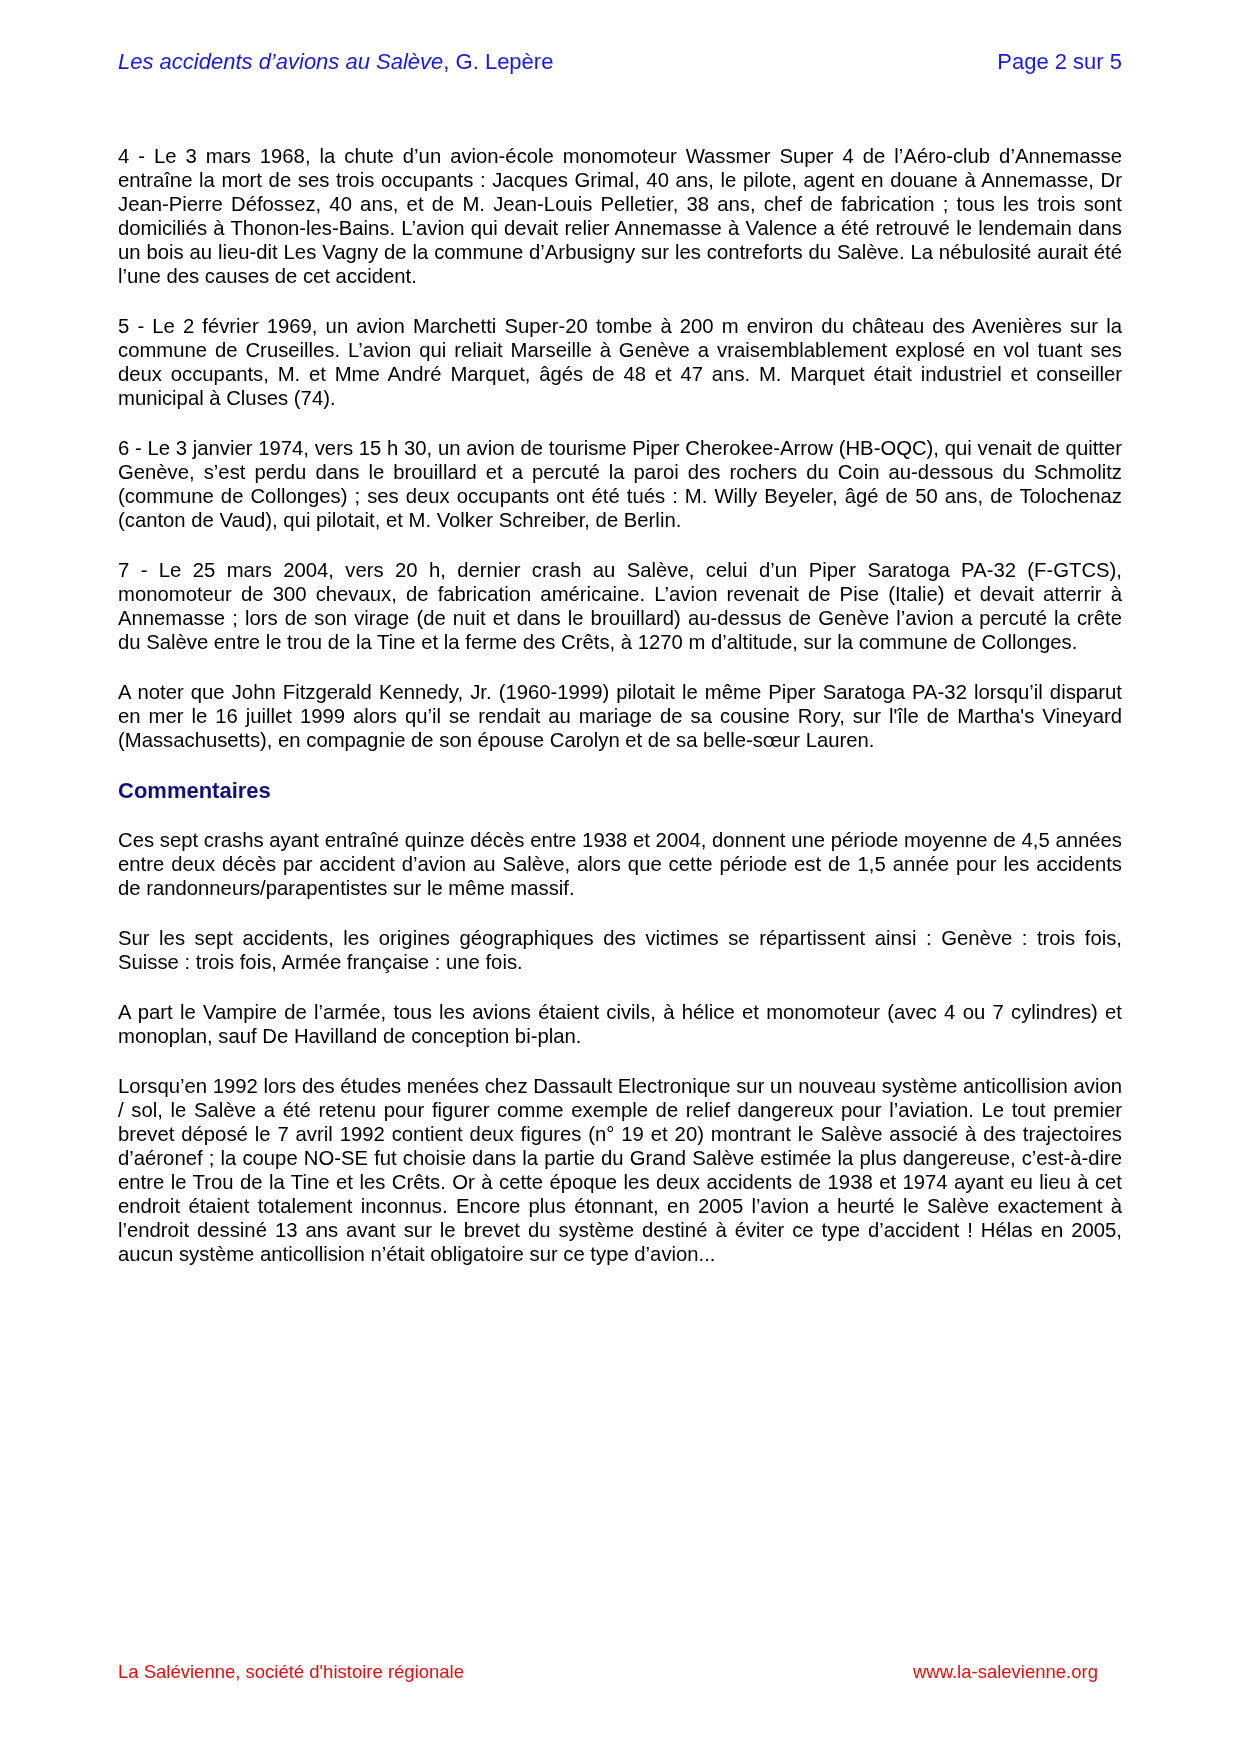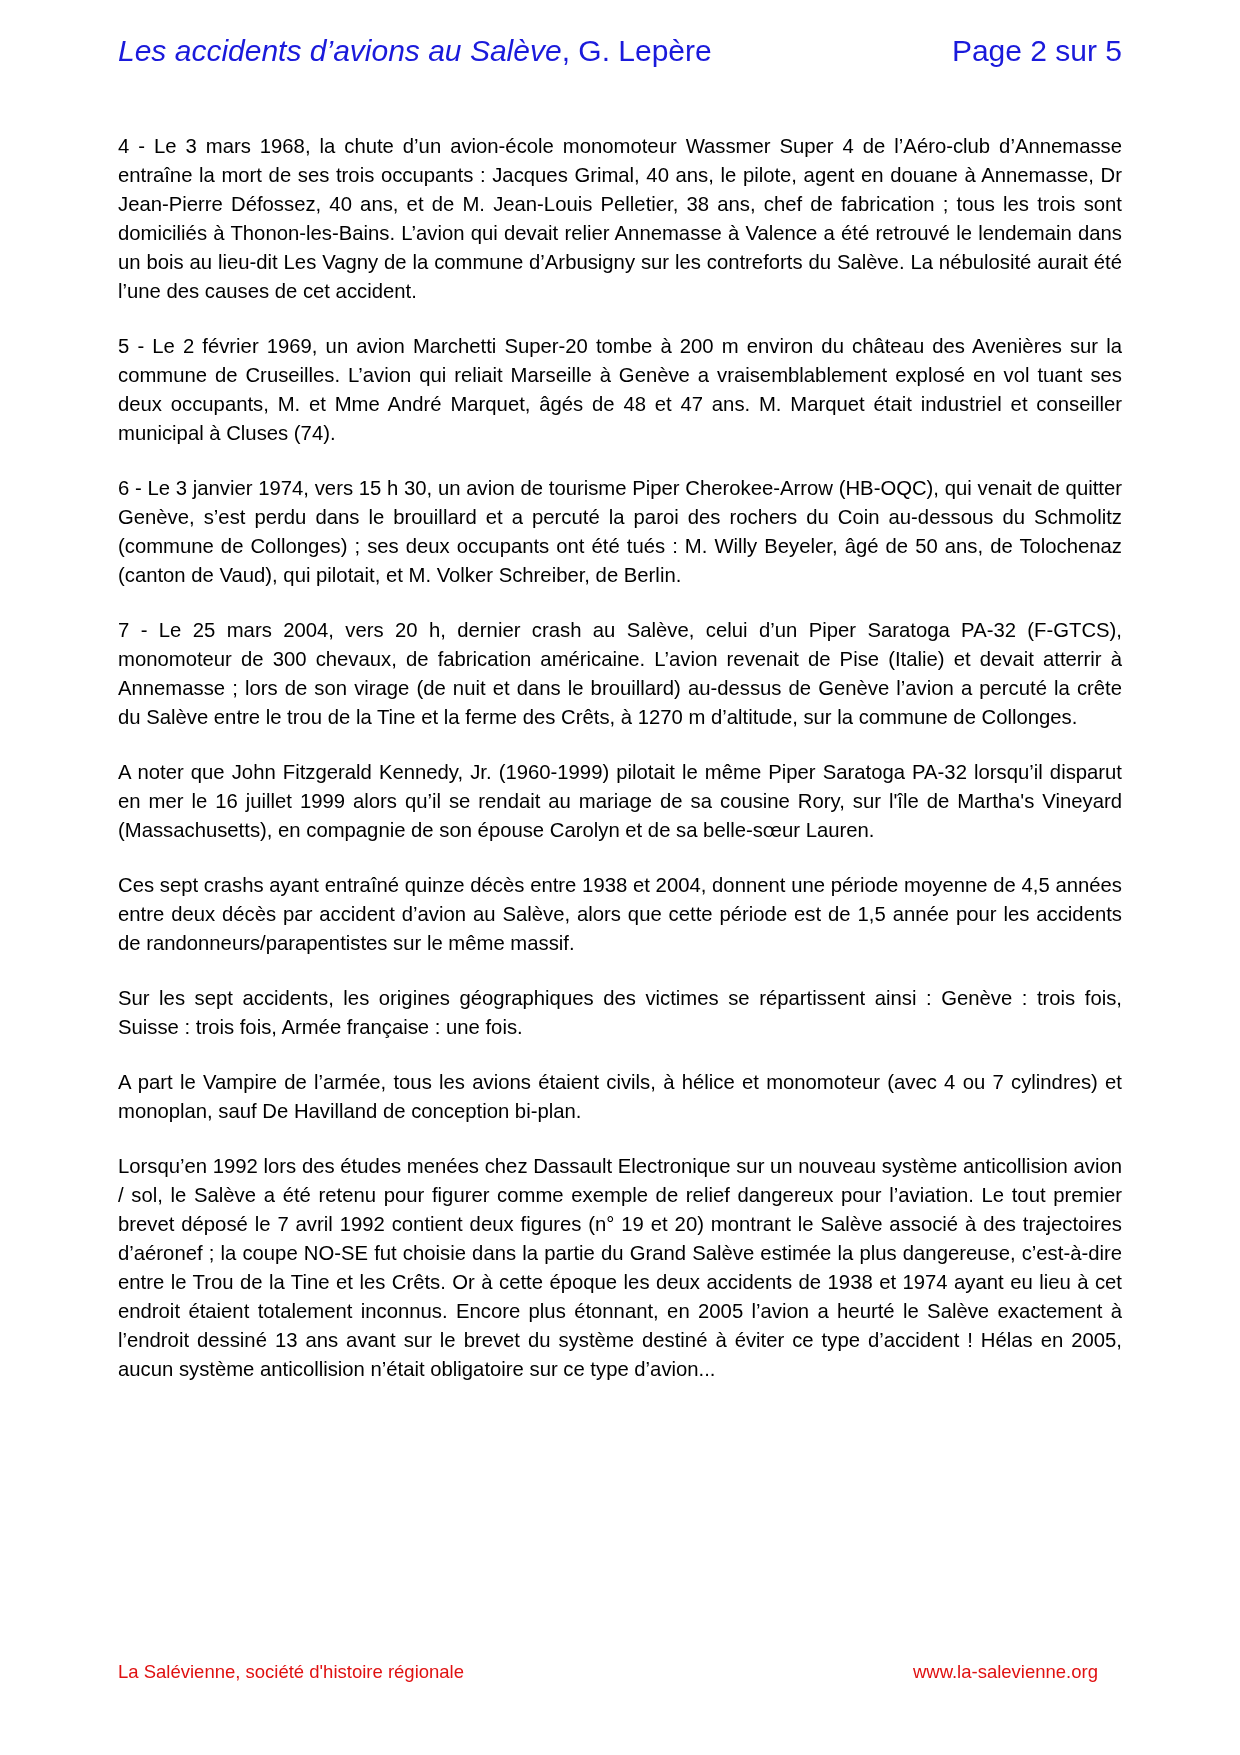--- a/index.html
+++ b/index.html
@@ -1,43 +1,44 @@
 <!DOCTYPE html>
 <html><head>
 <meta charset="utf-8">
 <style>
   html, body { margin:0; padding:0; background:#ffffff; }
   body { width:1240px; height:1755px; position:relative; overflow:hidden;
          font-family:"Liberation Sans", sans-serif; color:#000; }
-  .header { position:absolute; left:118px; right:118px; top:34px; height:30px;
+  .header { position:absolute; left:118px; right:118px; top:49px; height:30px;
             display:flex; justify-content:space-between; align-items:baseline;
-            color:#1a1adb; font-size:30px; }
+            color:#1a1adb; font-size:22px; }
   .header .title-i { font-style:italic; }
   .content { position:absolute; left:118px; width:1004px; top:132px; }
-  p.para { margin:0 0 26px 0; font-size:20.3px; line-height:29px; text-align:justify; }
+  p.para { margin:12px 0 26px 0; font-size:20.3px; line-height:24px; text-align:justify; }
   h2.section { margin:6px 0 24px 0; font-size:22px; font-weight:bold; color:#10107a; line-height:26px; }
   .footer { position:absolute; left:118px; right:142px; top:1661px;
             display:flex; justify-content:space-between; color:#e01010;
             font-weight:normal; font-size:18.5px; }
 </style>
 </head>
 <body>
 
 <div class="header">
   <span><span class="title-i">Les accidents d’avions au Salève</span><span>, G. Lepère</span></span>
   <span>Page 2 sur 5</span>
 </div>
 
 <div class="content">
   <p class="para">4 - Le 3 mars 1968, la chute d’un avion-école monomoteur Wassmer Super 4 de l’Aéro-club d’Annemasse entraîne la mort de ses trois occupants : Jacques Grimal, 40 ans, le pilote, agent en douane à Annemasse, Dr Jean-Pierre Défossez, 40 ans, et de M. Jean-Louis Pelletier, 38 ans, chef de fabrication ; tous les trois sont domiciliés à Thonon-les-Bains. L’avion qui devait relier Annemasse à Valence a été retrouvé le lendemain dans un bois au lieu-dit Les Vagny de la commune d’Arbusigny sur les contreforts du Salève. La nébulosité aurait été l’une des causes de cet accident.</p>
   <p class="para">5 - Le 2 février 1969, un avion Marchetti Super-20 tombe à 200 m environ du château des Avenières sur la commune de Cruseilles. L’avion qui reliait Marseille à Genève a vraisemblablement explosé en vol tuant ses deux occupants, M. et Mme André Marquet, âgés de 48 et 47 ans. M. Marquet était industriel et conseiller municipal à Cluses (74).</p>
   <p class="para">6 - Le 3 janvier 1974, vers 15 h 30, un avion de tourisme Piper Cherokee-Arrow (HB-OQC), qui venait de quitter Genève, s’est perdu dans le brouillard et a percuté la paroi des rochers du Coin au-dessous du Schmolitz (commune de Collonges) ; ses deux occupants ont été tués : M. Willy Beyeler, âgé de 50 ans, de Tolochenaz (canton de Vaud), qui pilotait, et M. Volker Schreiber, de Berlin.</p>
   <p class="para">7 - Le 25 mars 2004, vers 20 h, dernier crash au Salève, celui d’un Piper Saratoga PA-32 (F-GTCS), monomoteur de 300 chevaux, de fabrication américaine. L’avion revenait de Pise (Italie) et devait atterrir à Annemasse ; lors de son virage (de nuit et dans le brouillard) au-dessus de Genève l’avion a percuté la crête du Salève entre le trou de la Tine et la ferme des Crêts, à 1270 m d’altitude, sur la commune de Collonges.</p>
   <p class="para">A noter que John Fitzgerald Kennedy, Jr. (1960-1999) pilotait le même Piper Saratoga PA-32 lorsqu’il disparut en mer le 16 juillet 1999 alors qu’il se rendait au mariage de sa cousine Rory, sur l'île de Martha's Vineyard (Massachusetts), en compagnie de son épouse Carolyn et de sa belle-sœur Lauren.</p>
 
+  <h2 class="section">Commentaires</h2>
   <p class="para">Ces sept crashs ayant entraîné quinze décès entre 1938 et 2004, donnent une période moyenne de 4,5 années entre deux décès par accident d’avion au Salève, alors que cette période est de 1,5 année pour les accidents de randonneurs/parapentistes sur le même massif.</p>
   <p class="para">Sur les sept accidents, les origines géographiques des victimes se répartissent ainsi : Genève : trois fois, Suisse : trois fois, Armée française : une fois.</p>
   <p class="para">A part le Vampire de l’armée, tous les avions étaient civils, à hélice et monomoteur (avec 4 ou 7 cylindres) et monoplan, sauf De Havilland de conception bi-plan.</p>
   <p class="para">Lorsqu’en 1992 lors des études menées chez Dassault Electronique sur un nouveau système anticollision avion / sol, le Salève a été retenu pour figurer comme exemple de relief dangereux pour l’aviation. Le tout premier brevet déposé le 7 avril 1992 contient deux figures (n° 19 et 20) montrant le Salève associé à des trajectoires d’aéronef ; la coupe NO-SE fut choisie dans la partie du Grand Salève estimée la plus dangereuse, c’est-à-dire entre le Trou de la Tine et les Crêts. Or à cette époque les deux accidents de 1938 et 1974 ayant eu lieu à cet endroit étaient totalement inconnus. Encore plus étonnant, en 2005 l’avion a heurté le Salève exactement à l’endroit dessiné 13 ans avant sur le brevet du système destiné à éviter ce type d’accident ! Hélas en 2005, aucun système anticollision n’était obligatoire sur ce type d’avion...</p>
 </div>
 
 <div class="footer">
   <span>La Salévienne, société d'histoire régionale</span>
   <span>www.la-salevienne.org</span>
 </div>

